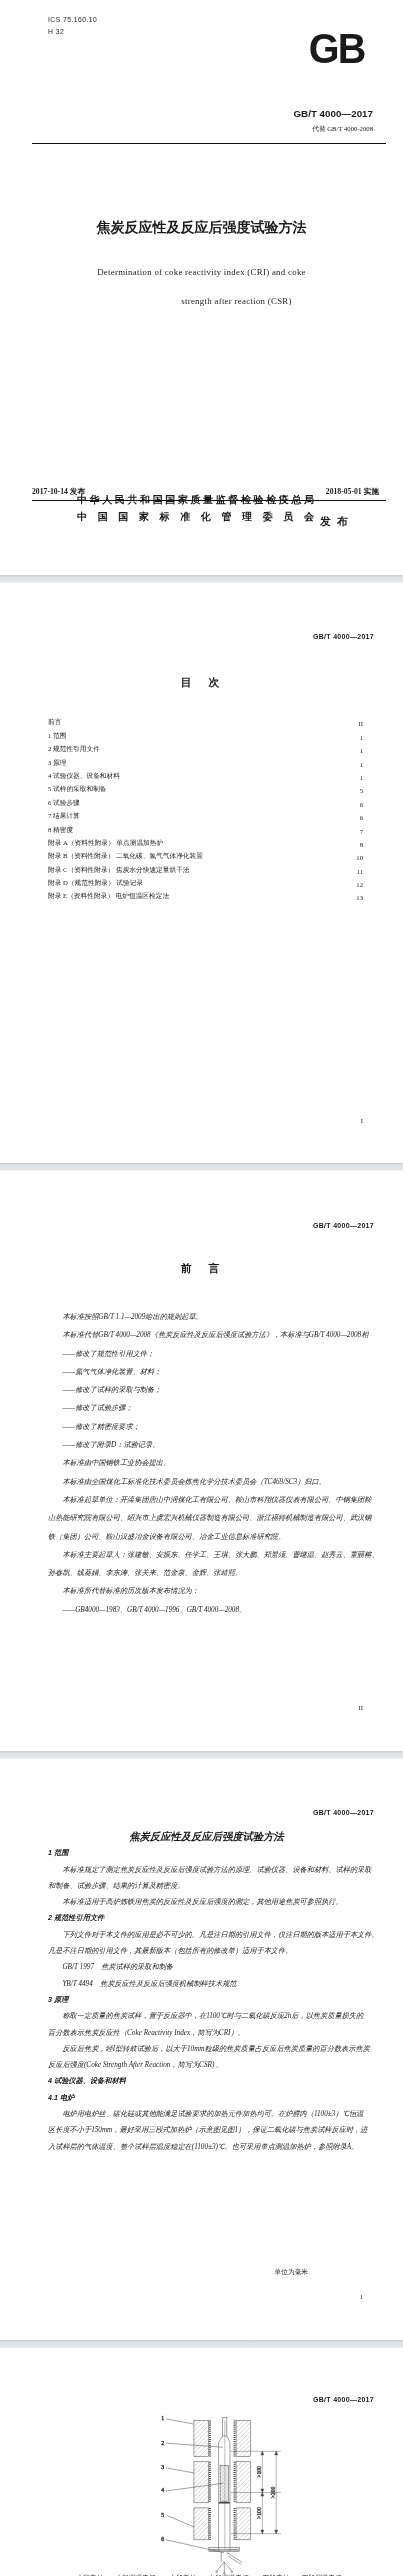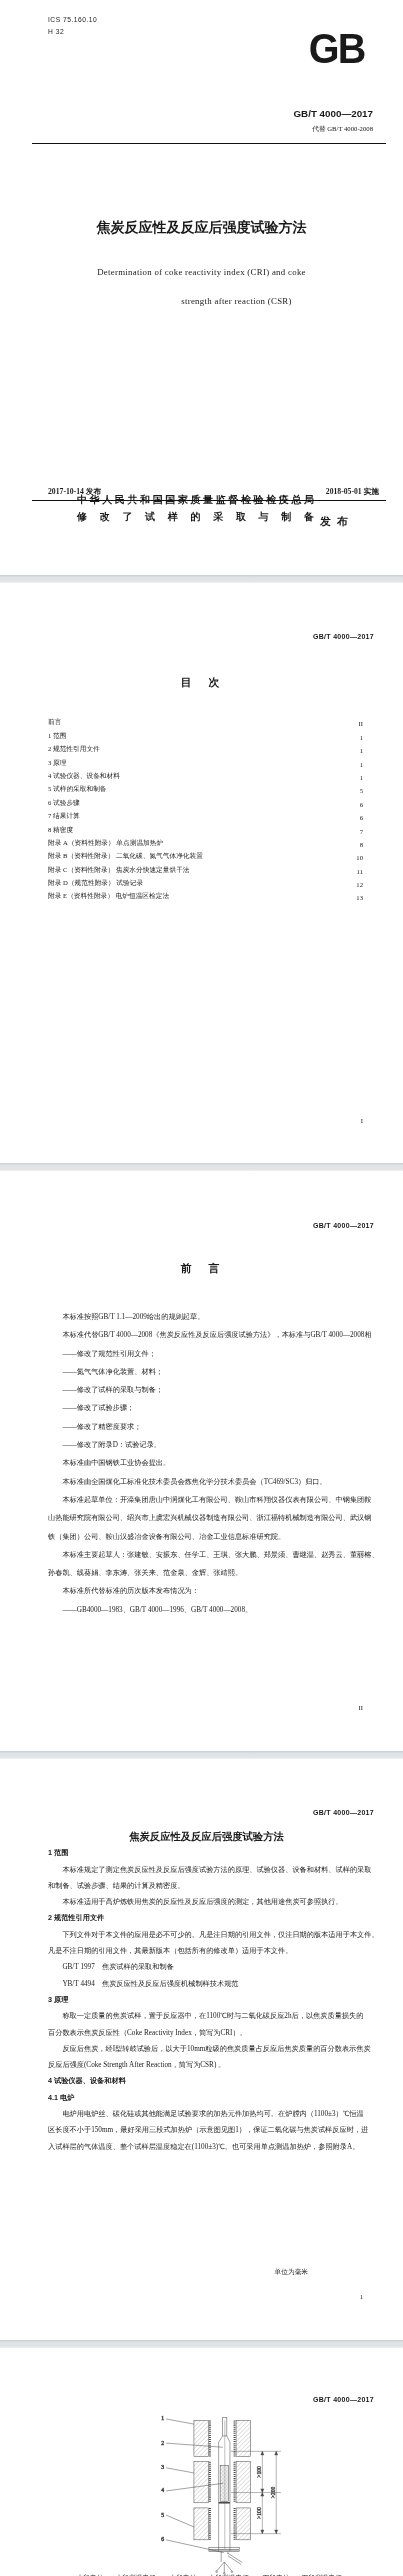--- a/index.html
+++ b/index.html
@@ -5,21 +5,21 @@
   html,body{margin:0;padding:0;background:#fff;}
   .doc{position:relative;width:403px;height:4106px;background:#fff;overflow:hidden;
        font-family:"Liberation Serif",serif;color:#1a1a1a;}
   .abs{position:absolute;}
   .band{position:absolute;left:0;width:403px;height:8.2px;
         background:linear-gradient(180deg,#c9ced2 0%,#e1e5e7 35%,#dfe3e5 70%,#eef0f1 100%);}
   .hdr-code{position:absolute;right:29px;font-family:"Liberation Sans",sans-serif;
             font-weight:bold;font-size:7px;letter-spacing:0.3px;}
   .pg-num{position:absolute;right:40px;font-size:6.7px;}
   .flow{position:absolute;left:48px;width:317px;font-size:7.2px;}
-  .flow .ln{height:var(--lh);line-height:var(--lh);white-space:pre;}
+  .flow .ln{height:var(--lh);line-height:var(--lh);white-space:pre;font-style:italic;}
   .k-h{font-family:"Liberation Sans",sans-serif;font-weight:bold;}
   .k-title{font-family:"Liberation Sans",sans-serif;font-weight:bold;font-size:10.3px;text-align:center;}
   .units{position:absolute;font-size:6.7px;}
   .figcap{position:absolute;left:48px;width:317px;text-align:center;font-size:6.7px;white-space:nowrap;}
   
   .ics{position:absolute;left:48px;font-family:"Liberation Sans",sans-serif;font-size:6.7px;letter-spacing:0.5px;}
   .gb-logo{position:absolute;right:39px;top:27px;font-family:"Liberation Sans",sans-serif;
            font-weight:bold;font-size:43px;line-height:43px;letter-spacing:-2.1px;transform:scaleX(.92);
            transform-origin:right;}
   .nat-std{position:absolute;left:48px;top:76px;width:328px;font-size:19.6px;font-weight:bold;
@@ -59,26 +59,26 @@
   <section class="abs" style="left:0;top:0;width:403px;height:693px;">
     <div class="ics" style="top:15.5px;">ICS 75.160.10</div>
     <div class="ics" style="top:28px;">H 32</div>
     <div class="gb-logo">GB</div>
     <div class="cov-code">GB/T 4000—2017</div>
     <div class="cov-rep">代替 GB/T 4000-2008</div>
     <div class="rule" style="top:143px;"></div>
     <div class="cov-title">焦炭反应性及反应后强度试验方法</div>
     <div class="cov-en" style="top:267px;">Determination of coke reactivity index (CRI) and coke</div>
     <div class="cov-en" style="top:296px;padding-left:35px;">strength after reaction (CSR)</div>
-    <div class="cov-date" style="left:48px;">2017-10-14 发布</div>
+    <div class="cov-date" style="left:32px;">2017-10-14 发布</div>
     <div class="cov-date" style="right:24px;text-align:right;">2018-05-01 实施</div>
     <div class="rule" style="top:500px;"></div>
     <div class="issuers">
       <div>中华人民共和国国家质量监督检验检疫总局</div>
-      <div>修改了试样的采取与制备</div>
+      <div>中国国家标准化管理委员会</div>
     </div>
     <div class="pub">发布</div>
   </section>
   <div class="band" style="top:575px;"></div>
 
   <section class="abs" style="left:0;top:584px;width:403px;height:579px;">
     <div class="hdr-code" style="top:49px;">GB/T 4000—2017</div>
   </section>
   <div class="big-center" style="top:676px;">目　次</div>
   <div class="toc">

